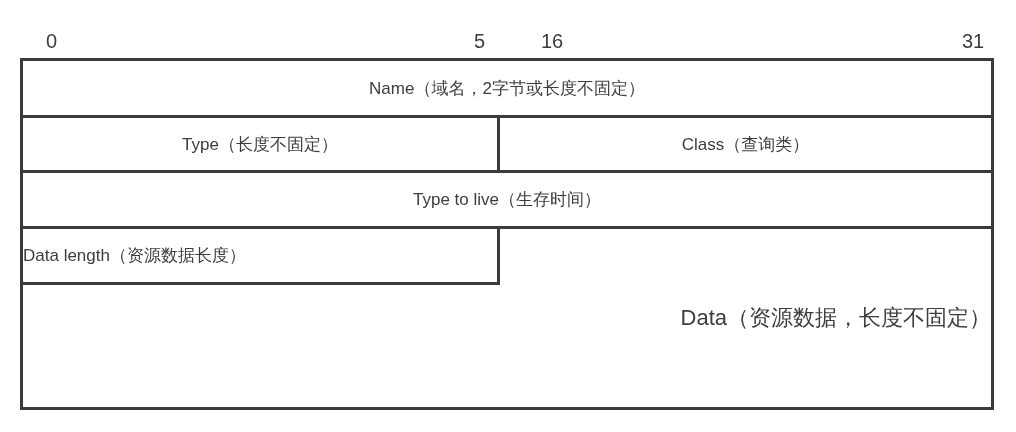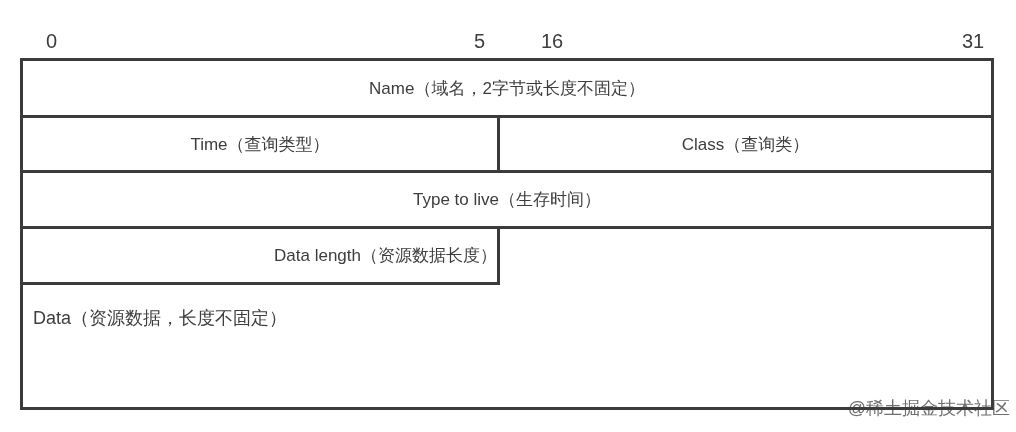--- a/index.html
+++ b/index.html
@@ -69,32 +69,32 @@
   .cell-data-length {
     position: absolute;
     left: 0;
     top: 0;
     width: 477px;
     height: 56px;
     border-right: 3px solid var(--border);
     border-bottom: 3px solid var(--border);
     display: flex;
     align-items: center;
-    justify-content: flex-end;
+    justify-content: flex-start;
     font-size: 17px;
     color: var(--text);
     white-space: nowrap;
   }
   .cell-data {
     position: absolute;
     inset: 0;
     display: flex;
     align-items: center;
-    justify-content: flex-start;
-    font-size: 18px;
+    justify-content: flex-end;
+    font-size: 22px;
     color: var(--text);
     white-space: nowrap;
     padding-left: 10px;
   }
 
   
   .watermark {
     position: absolute;
     right: 6px;
     top: 395px;
@@ -109,31 +109,30 @@
 </head>
 <body>
 
 <div class="canvas">
 
   <span class="bit-label bit-0">0</span>
   <span class="bit-label bit-15">5</span>
   <span class="bit-label bit-16">16</span>
   <span class="bit-label bit-31">31</span>
 
-  <span class="watermark">@稀土掘金技术社区</span>
 
   <div class="tbl">
 
     <div class="row row-name">
       <span>Name（域名，2字节或长度不固定）</span>
     </div>
 
     <div class="row row-type-class">
       <div class="cell-half cell-type">
-        <span>Time（查询类型）</span>
+        <span>Type（长度不固定）</span>
       </div>
       <div class="cell-half cell-class">
         <span>Class（查询类）</span>
       </div>
     </div>
 
     <div class="row row-ttl">
       <span>Type to live（生存时间）</span>
     </div>
 

